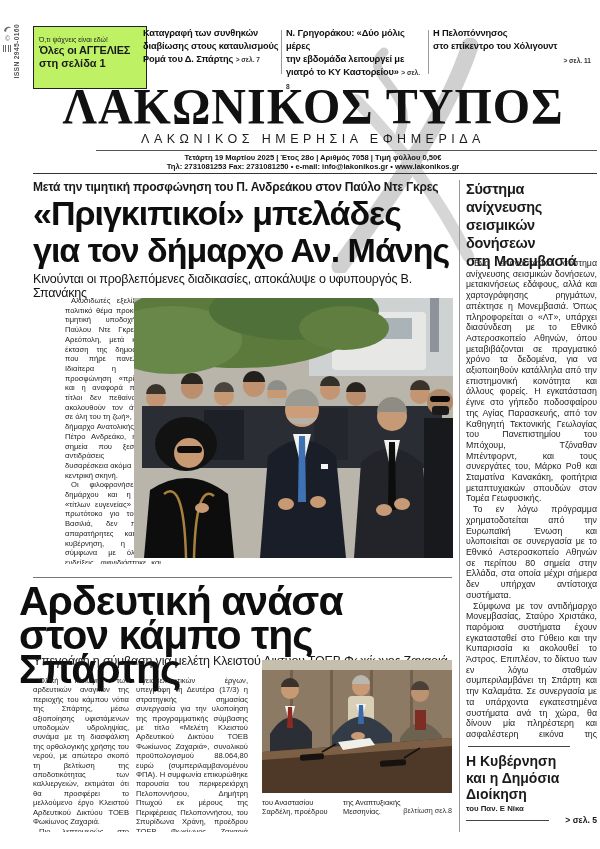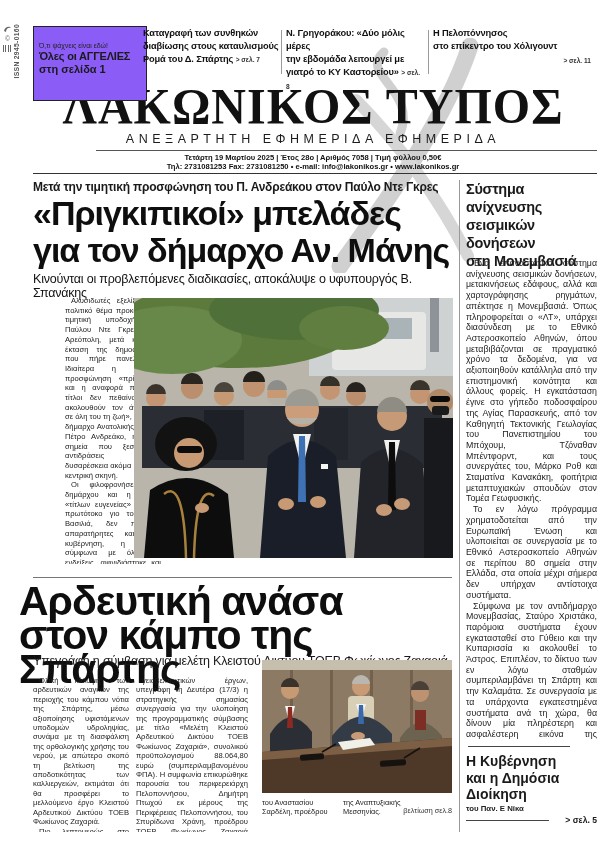--- a/index.html
+++ b/index.html
@@ -15,21 +15,21 @@
   
   #watermark{left:318px;top:38px;width:185px;height:235px;z-index:0;opacity:.85;}
 
   
   #issn-strip{left:3px;top:24px;width:24px;height:58px;z-index:2;display:flex;flex-direction:row;align-items:flex-start;gap:1px;}
   .strip-icons{display:flex;flex-direction:column;align-items:center;gap:2px;color:#666;font-size:7px;line-height:8px;}
   .barcode{width:9px;height:7px;background:repeating-linear-gradient(90deg,#666 0 1px,transparent 1px 2.5px);}
   .issn-text{writing-mode:vertical-rl;transform:rotate(180deg);font-size:6.8px;color:#555;letter-spacing:.3px;font-weight:700;}
 
   
-  #promo-box{left:33px;top:26px;width:102px;height:45px;border:1.6px solid #222;padding:14px 5px;z-index:2;background:#8b5cf6;}
+  #promo-box{left:33px;top:26px;width:102px;height:45px;border:1.6px solid #222;padding:8px 5px;z-index:2;background:#bef264;}
   .promo-l1{font-size:6.9px;color:#222;margin-top:1px;}
   .promo-l2{font-size:11px;font-weight:700;margin-top:1px;letter-spacing:-.2px;}
   .promo-l3{font-size:11px;font-weight:700;margin-top:1px;}
   .teaser{top:27px;z-index:2;font-size:9.3px;font-weight:700;line-height:12.9px;letter-spacing:-.15px;color:#111;}
   #teaser-1{left:143px;width:136px;}
   #teaser-2{left:286px;width:139px;}
   #teaser-3{left:433px;width:162px;}
   .pref{font-size:6.6px;font-weight:700;color:#333;letter-spacing:0;}
   .pref.block{display:block;text-align:right;margin-top:2px;padding-right:4px;}
   .vrule{width:1px;background:#9a9a9a;z-index:2;}
@@ -124,21 +124,21 @@
   <span class="pref">&gt; σελ. 8</span>
 </div>
 <div id="trule-2" class="abs vrule"></div>
 <div id="teaser-3" class="abs teaser">
   <span class="preline">Η Πελοπόννησος
 στο επίκεντρο του Χόλιγουντ</span>
   <span class="pref block">&gt; σελ. 11</span>
 </div>
 
 <div id="mast-title" class="abs">ΛΑΚΩΝΙΚΟΣ ΤΥΠΟΣ</div>
-<div id="mast-sub" class="abs">ΑΝΕΞΑΡΤΗΤΗ ΕΦΗΜΕΡΙΔΑ ΕΦΗΜΕΡΙΔΑ</div>
+<div id="mast-sub" class="abs">ΛΑΚΩΝΙΚΟΣ ΗΜΕΡΗΣΙΑ ΕΦΗΜΕΡΙΔΑ</div>
 <div id="mast-rule-top" class="abs"></div>
 <div id="mast-dateline" class="abs">Τετάρτη 19 Μαρτίου 2025 | Έτος 28ο | Αριθμός 7058 | Τιμή φύλλου 0,50€</div>
 <div id="mast-contact" class="abs">Τηλ: 2731081253 Fax: 2731081250 • e-mail: info@lakonikos.gr • www.lakonikos.gr</div>
 <div id="mast-rule-bottom" class="abs"></div>
 
 <div id="main-vrule" class="abs"></div>
 
 <div id="lead-kicker" class="abs">Μετά την τιμητική προσφώνηση του Π. Ανδρεάκου στον Παύλο Ντε Γκρες</div>
 <div id="lead-headline" class="abs preline">«Πριγκιπικοί» μπελάδες
 για τον δήμαρχο Αν. Μάνης</div>

